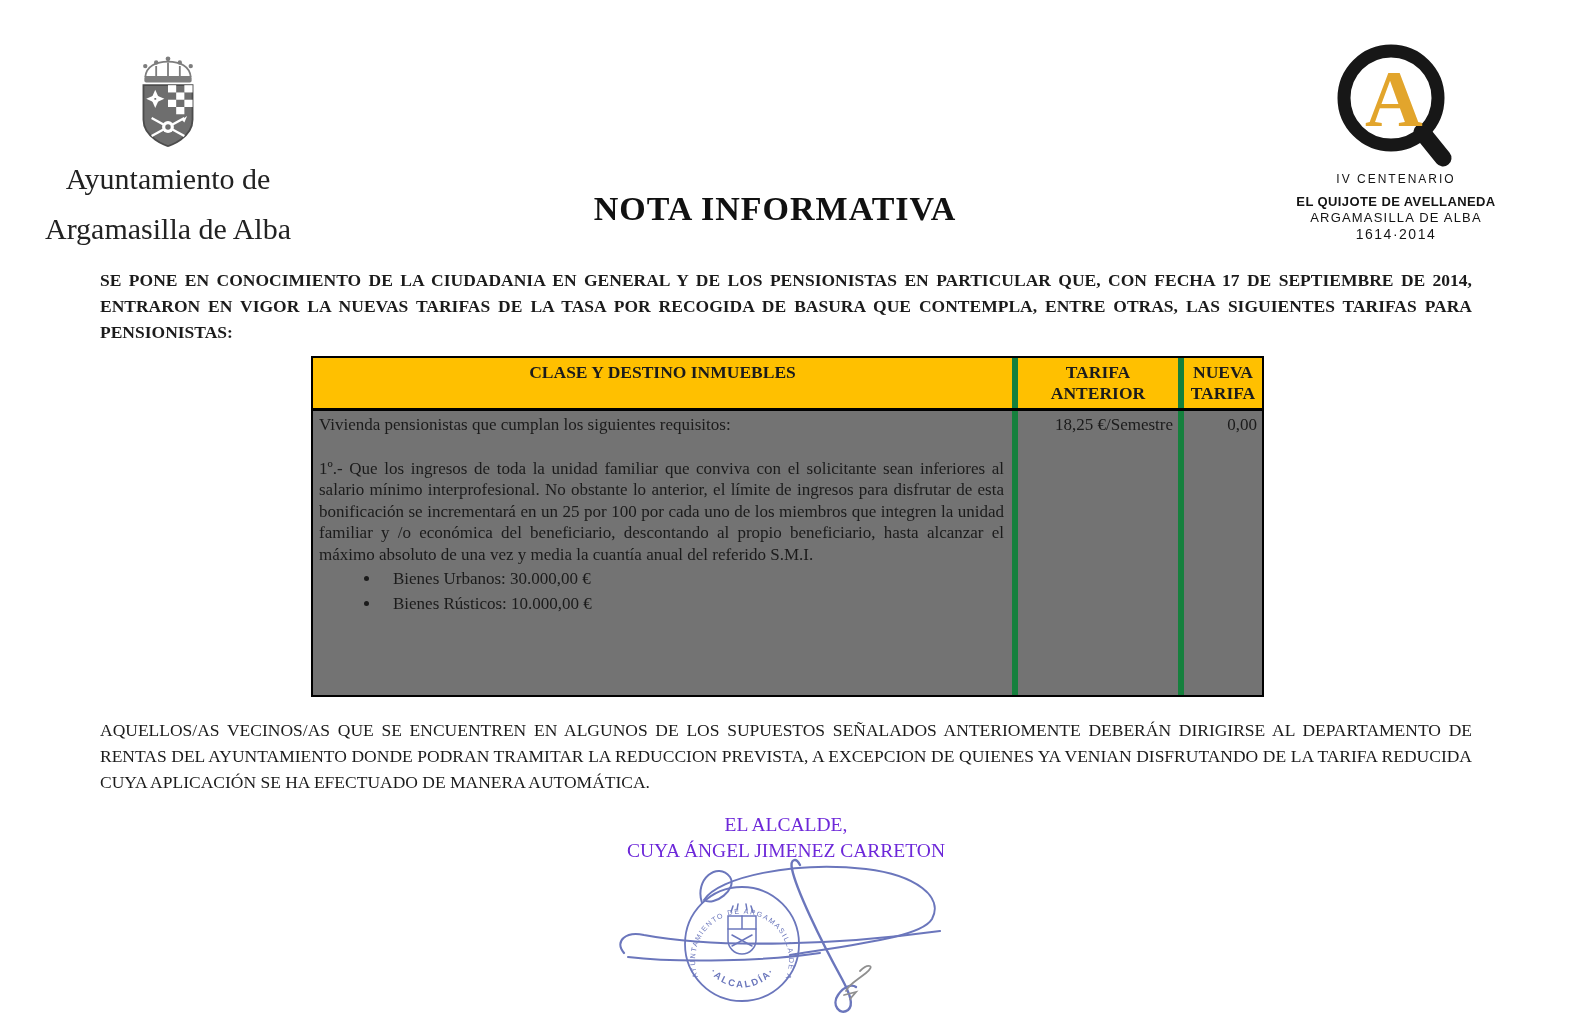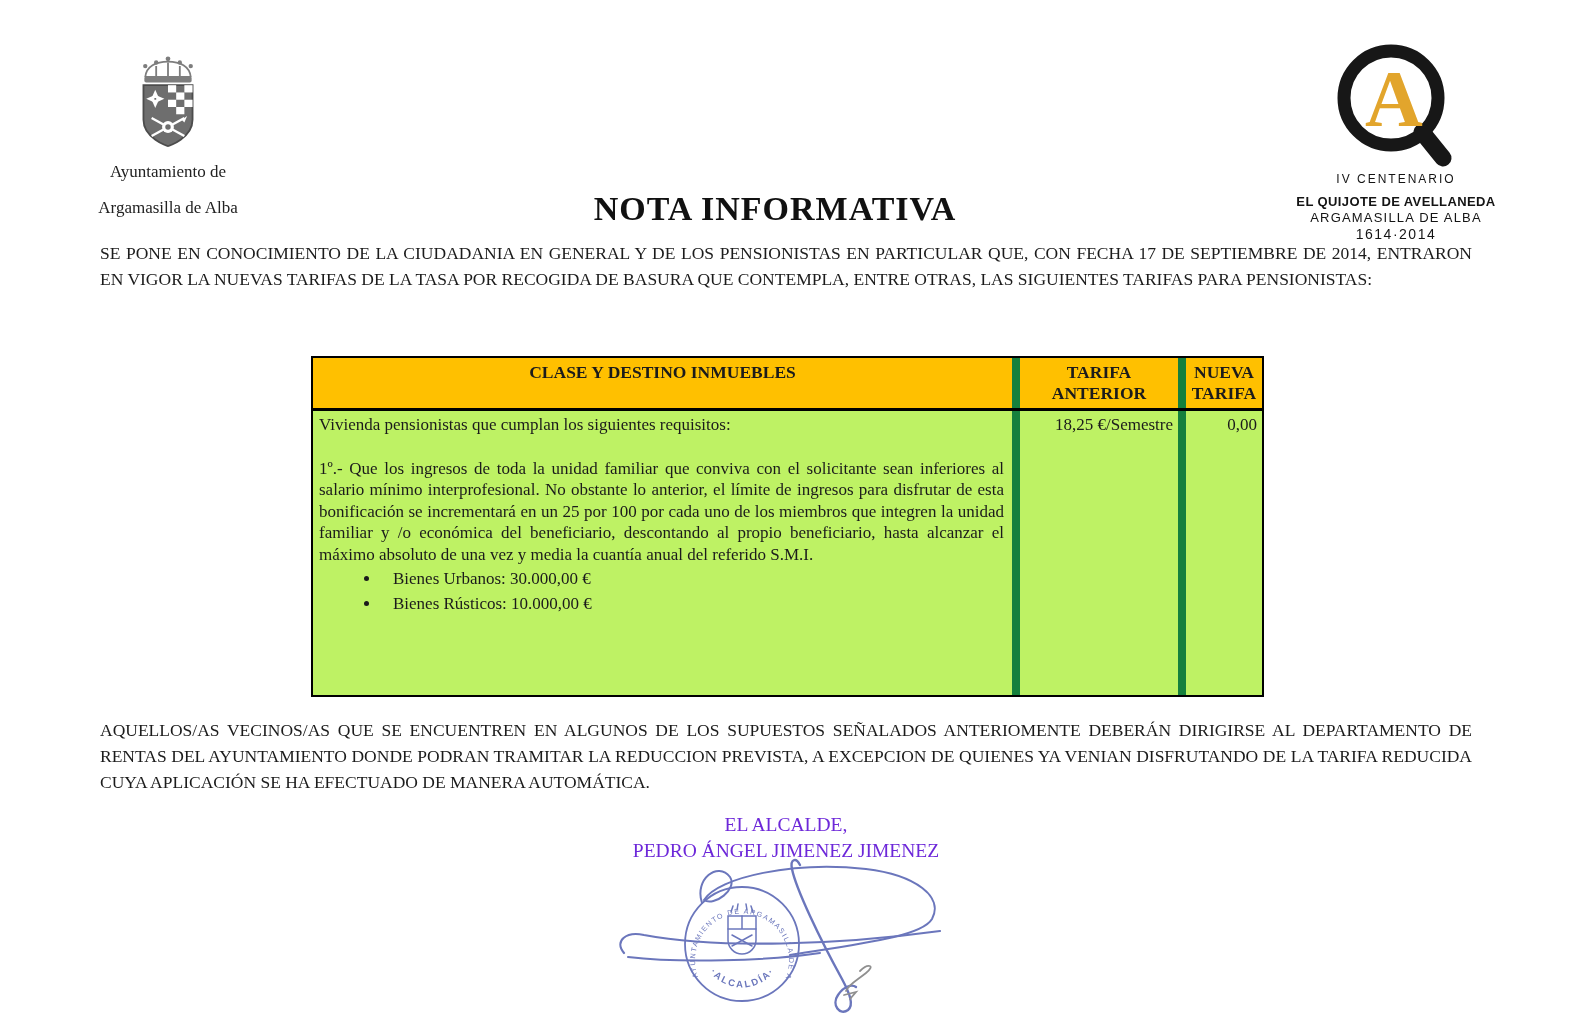--- a/index.html
+++ b/index.html
@@ -4,45 +4,45 @@
 <style>
   html,body{margin:0;padding:0;}
   body{
     width:1595px;height:1031px;position:relative;background:#ffffff;
     font-family:"Liberation Serif","DejaVu Serif",serif;color:#1b1b1b;
     overflow:hidden;
   }
   
   .crest{position:absolute;left:118px;top:48px;width:100px;height:118px;}
   .sender{position:absolute;left:38px;top:162px;width:260px;text-align:center;
-    font-size:17px;color:#222;}
+    font-size:30px;color:#222;}
   .sender .line{margin-bottom:16px;}
   .doc-title{position:absolute;left:80px;top:190px;width:1390px;text-align:center;
     font-size:34px;font-weight:bold;letter-spacing:1px;color:#111;}
   .quijote{position:absolute;left:1296px;top:36px;width:200px;text-align:center;
     font-family:"Liberation Sans","DejaVu Sans",sans-serif;color:#141414;}
   .quijote svg{display:block;margin:0 auto;}
   .q-line1{font-size:12px;letter-spacing:2px;margin-top:2px;}
   .q-line2{font-size:13px;font-weight:bold;letter-spacing:.4px;margin-top:8px;}
   .q-line3{font-size:13px;letter-spacing:1.2px;margin-top:1px;}
   .q-line4{font-size:14px;letter-spacing:1.5px;margin-top:1px;}
   
   .para{position:absolute;left:100px;width:1372px;text-align:justify;
     font-size:17.5px;line-height:25.8px;color:#1b1b1b;}
-  .intro{top:241px;}
+  .intro{top:268px;font-weight:bold;}
   .closing{top:718px;}
   
   .tariff-table{position:absolute;left:311px;top:356px;width:953px;
-    border:2px solid #000;box-sizing:border-box;background:#bef264;}
+    border:2px solid #000;box-sizing:border-box;background:#737373;}
   .t-head{display:grid;grid-template-columns:699px 166px 84px;
     background:var(--header-bg,#FFC000);border-bottom:3px solid #000;}
   .t-head .cell{padding:4px 2px 5px 2px;text-align:center;font-weight:bold;
     font-size:17.5px;line-height:20.5px;box-sizing:border-box;}
   .t-body{display:grid;grid-template-columns:699px 166px 84px;min-height:284px;}
-  .cell.c2,.cell.c3{border-left:8px solid #15803d;}
+  .cell.c2,.cell.c3{border-left:6px solid #15803d;}
   .t-body .cell{box-sizing:border-box;font-size:17px;line-height:21.5px;}
   .t-body .c1{padding:3px 8px 18px 6px;text-align:justify;}
   .t-body .c2,.t-body .c3{padding:3px 5px 4px 2px;text-align:right;white-space:nowrap;}
   .c1 p{margin:0;}
   .c1 .gap1{margin-top:22px;}
   .c1 .gap2{margin-top:21px;}
   .c1 ul{margin:2px 0 0 0;padding-left:62px;list-style:disc outside;}
   .c1 li{padding-left:12px;margin-top:3px;}
   
   .alcalde{position:absolute;left:100px;top:812px;width:1372px;text-align:center;
@@ -131,21 +131,21 @@
     </div>
     <div class="cell c2">18,25 €/Semestre</div>
     <div class="cell c3">0,00</div>
   </div>
 </div>
 
 <div class="para closing">AQUELLOS/AS VECINOS/AS QUE SE ENCUENTREN EN ALGUNOS DE LOS SUPUESTOS SEÑALADOS ANTERIOMENTE DEBERÁN DIRIGIRSE AL DEPARTAMENTO DE RENTAS DEL AYUNTAMIENTO DONDE PODRAN TRAMITAR LA REDUCCION PREVISTA, A EXCEPCION DE QUIENES YA VENIAN DISFRUTANDO DE LA TARIFA REDUCIDA CUYA APLICACIÓN SE HA EFECTUADO DE MANERA AUTOMÁTICA.</div>
 
 <div class="alcalde">
   <div>EL ALCALDE,</div>
-  <div>PEDRO ÁNGEL JIMENEZ JIMENEZ</div>
+  <div>CUYA ÁNGEL JIMENEZ CARRETON</div>
 </div>
 
 <svg class="signature" viewBox="0 0 364 178">
   <g stroke="#5B68B5" fill="none" stroke-width="2" stroke-linecap="round" opacity="0.9">
 
     <g stroke-width="1.8">
       <circle cx="144" cy="91" r="57"></circle>
       <path id="stampTop" d="M 100 124 A 47 47 0 1 1 188 124" fill="none" stroke="none"></path>
       <path id="stampBottom" d="M 112 119 A 41 41 0 0 0 176 119" fill="none" stroke="none"></path>
       <text font-family="Liberation Sans, DejaVu Sans, sans-serif" font-size="7.2" fill="#5B68B5" stroke="none" letter-spacing="1.4">

